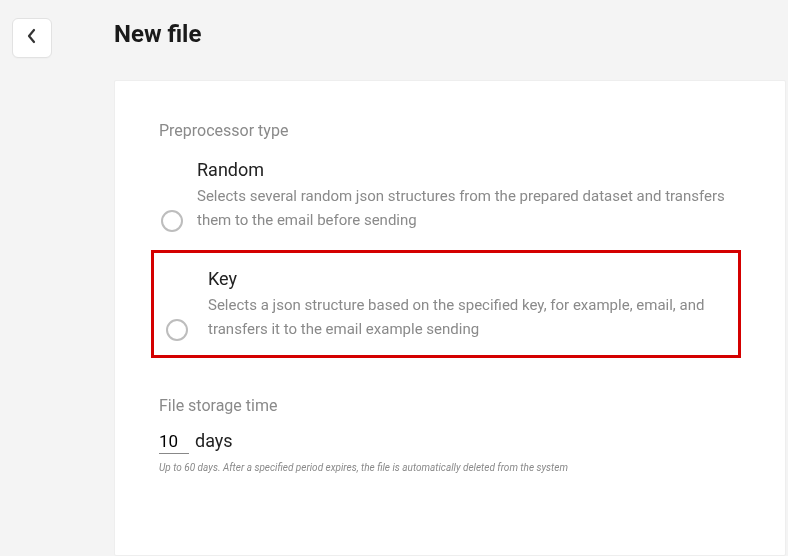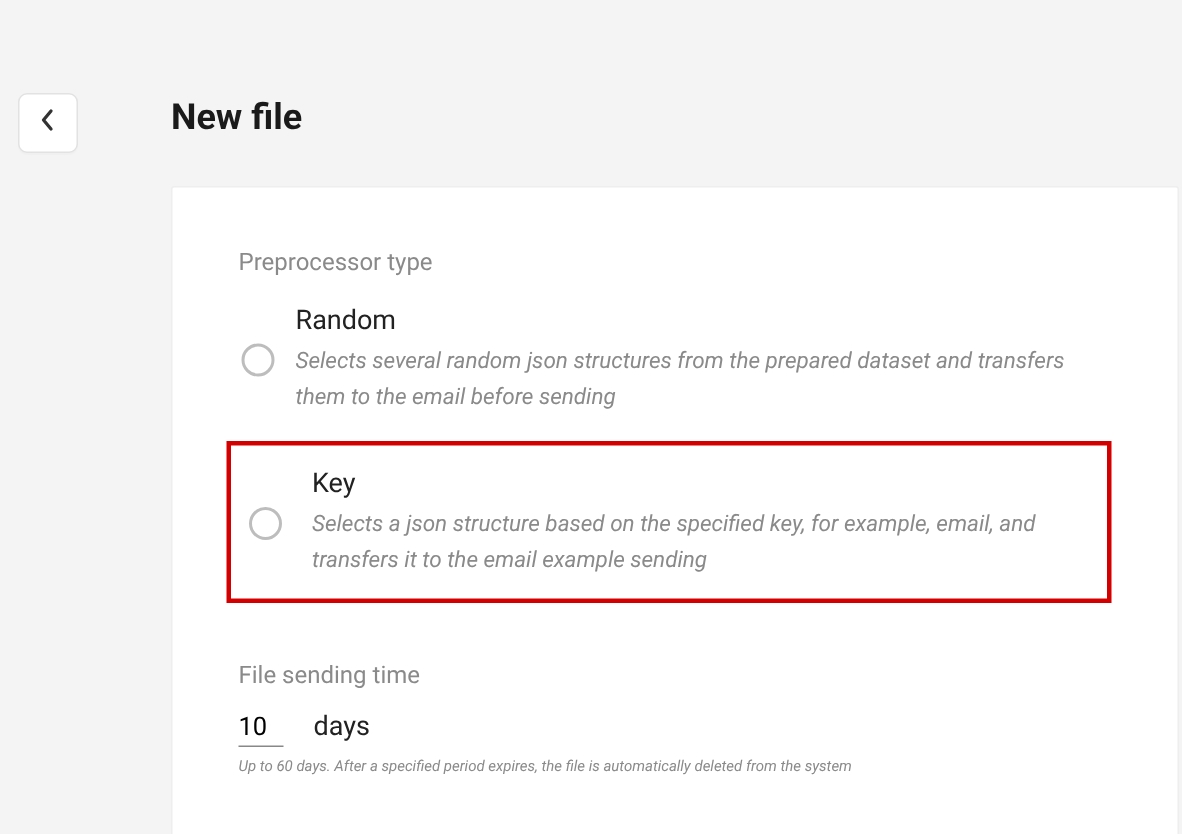--- a/index.html
+++ b/index.html
@@ -6,21 +6,21 @@
   html, body {
     margin: 0; padding: 0;
     width: 788px; height: 556px;
     background: #f4f4f4;
     font-family: -apple-system, BlinkMacSystemFont, "Segoe UI", Roboto, Arial, sans-serif;
     color: #222;
     overflow: hidden;
   }
   .page {
     position: relative;
-    width: 788px; height: 452px; margin-top: 44px;
+    width: 788px; height: 452px;
   }
   .back-btn {
     position: absolute;
     left: 12px; top: 18px;
     width: 40px; height: 40px;
     background: #fff;
     border: 1px solid #e2e2e2;
     border-radius: 6px;
     display: flex; align-items: center; justify-content: center;
     cursor: pointer;
@@ -44,21 +44,21 @@
     border-radius: 2px;
     padding: 40px 44px 15px 44px;
   }
   .section-label {
     font-size: 16px;
     color: #8a8a8a;
     margin-bottom: 14px;
   }
   .option {
     display: flex;
-    align-items: center;
+    align-items: flex-end;
     gap: 14px;
     padding: 4px 2px 10px 2px;
     margin-bottom: 8px;
     cursor: pointer;
   }
   .radio {
     flex: 0 0 auto;
     width: 22px; height: 22px;
     border: 2px solid #bdbdbd;
     border-radius: 50%;
@@ -67,33 +67,32 @@
   }
   .option-text { flex: 1 1 auto; }
   .option-title {
     font-size: 18px;
     color: #222;
     line-height: 1.3;
     margin-bottom: 4px;
   }
   .option-desc {
     font-size: 15px;
-    font-style: italic;
     color: #8a8a8a;
     line-height: 1.55;
   }
   .highlight-box {
     border: 3px solid #d40000;
     padding: 10px 10px 14px 10px;
     margin: 4px 0 18px -8px;
   }
   .highlight-box .option { margin-bottom: 0; padding-bottom: 0; gap: 20px; }
   .storage-section { margin-top: 38px; }
   .storage-row {
-    display: flex; align-items: baseline; gap: 20px;
+    display: flex; align-items: baseline; gap: 6px;
     margin-bottom: 6px;
   }
   .storage-input {
     width: 30px;
     border: none;
     border-bottom: 1px solid #888;
     font-size: 17px;
     text-align: left;
     padding: 2px 0;
     background: transparent;
@@ -143,21 +142,21 @@
       <div class="option">
         <span class="radio"></span>
         <div class="option-text">
           <div class="option-title">Key</div>
           <div class="option-desc">Selects a json structure based on the specified key, for example, email, and transfers it to the email example sending</div>
         </div>
       </div>
     </div>
 
     <div class="storage-section">
-      <div class="section-label">File sending time</div>
+      <div class="section-label">File storage time</div>
       <div class="storage-row">
         <input class="storage-input" type="text" value="10" style="">
         <span class="storage-unit">days</span>
       </div>
       <div class="storage-help">Up to 60 days. After a specified period expires, the file is automatically deleted from the system</div>
     </div>
 
   </div>
 
 </div>

